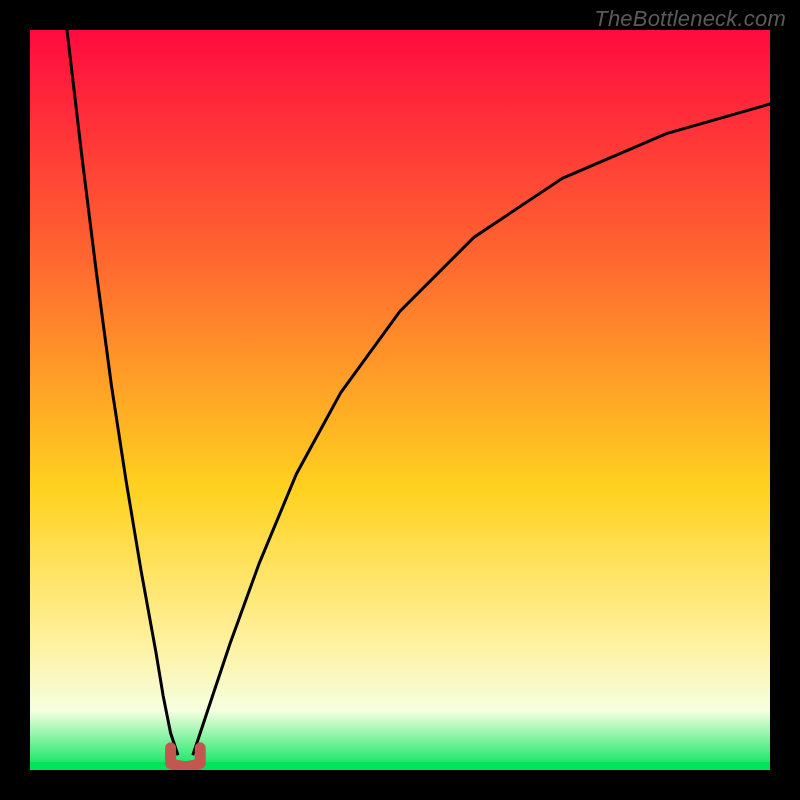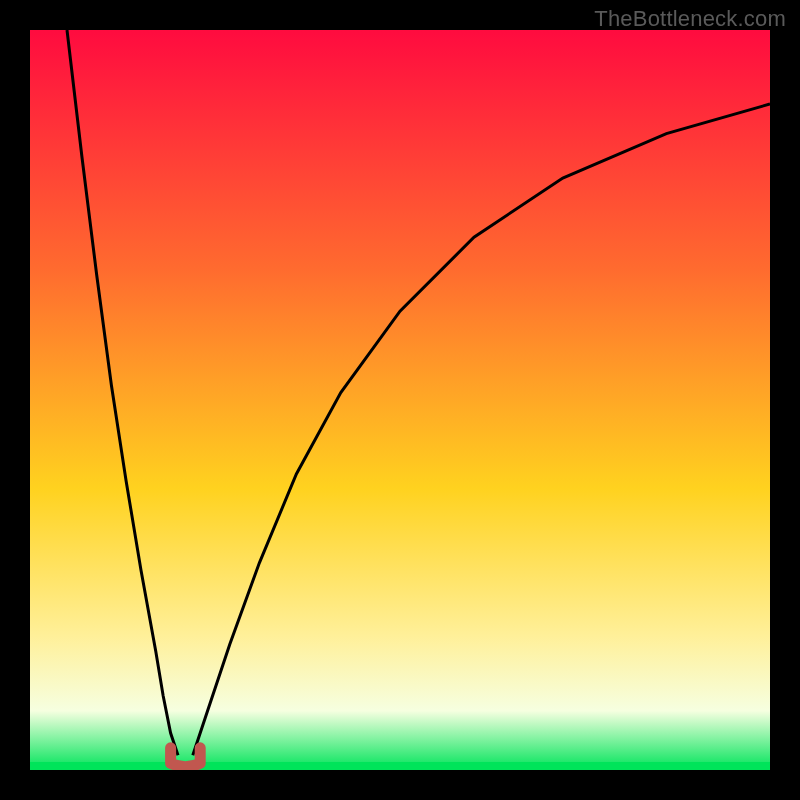--- a/index.html
+++ b/index.html
@@ -9,20 +9,21 @@
     height: 800px;
     overflow: hidden;
     background: #000;
     font-family: Arial, Helvetica, sans-serif;
   }
   .stage {
     position: relative;
     width: 800px;
     height: 564px;
     background: #000;
+    font-style: italic;
   }
   .frame {
     position: absolute;
     left: 30px;
     top: 30px;
     width: 740px;
     height: 740px;
     box-sizing: border-box;
   }
   .watermark {

